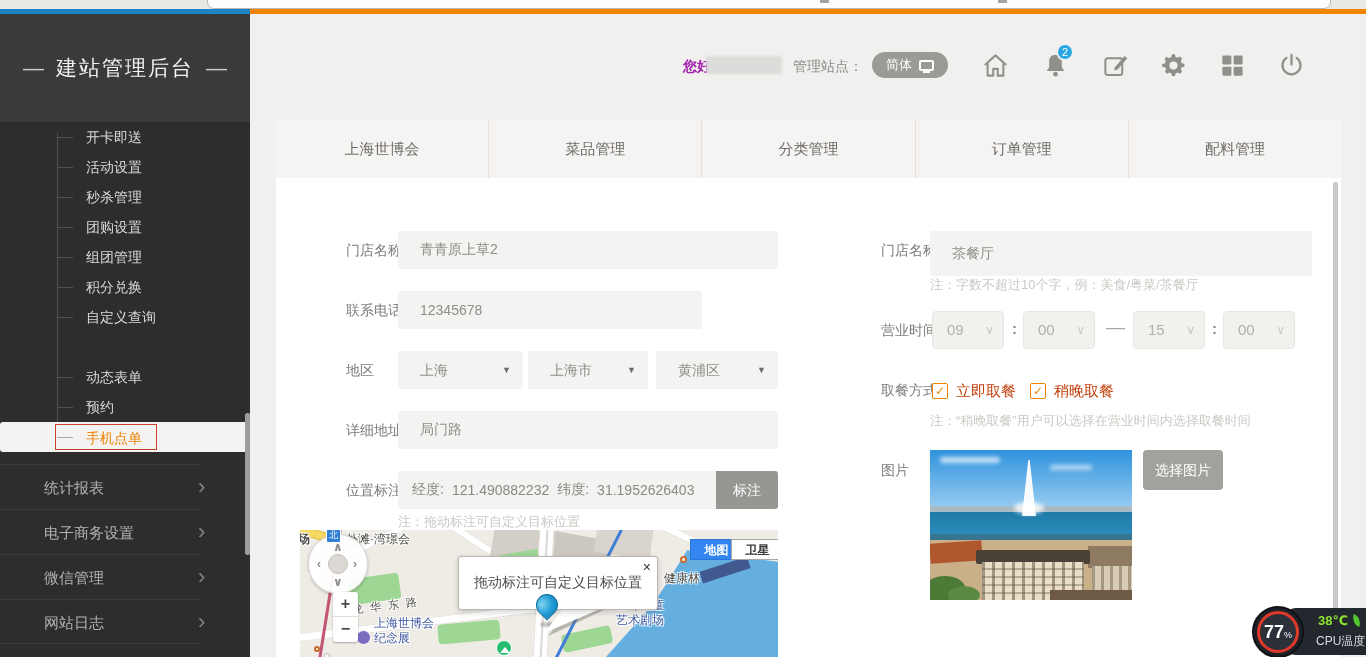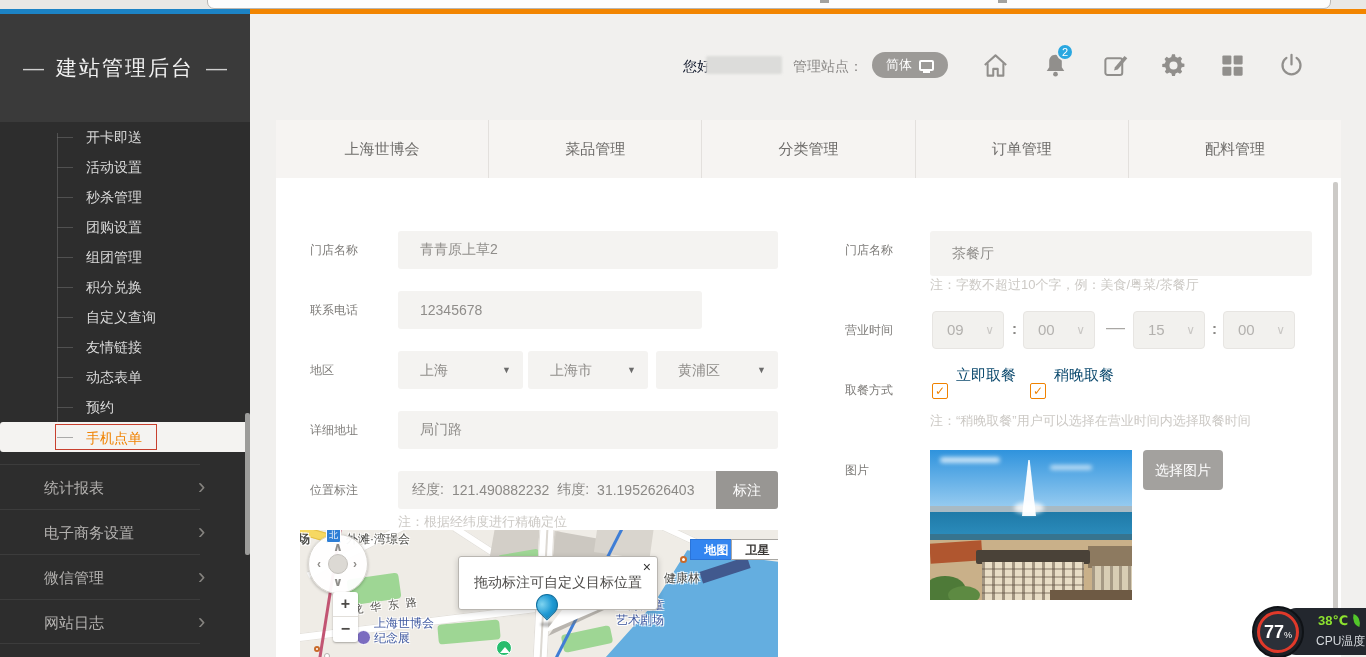--- a/index.html
+++ b/index.html
@@ -25,51 +25,51 @@
   .sb-item .lbl { position:absolute; left:86px; top:0; }
   .sb-item.sel .lbl { color:#f08200; border:1px solid #c8402e; padding:0 14px 0 30px; margin-left:-31px; height:26px; line-height:26px; top:2px; }
   .sb-scroll { left:245px; top:399px; width:5px; height:142px; background:#9c9c9a; border-radius:2px; }
   .sb-sections { left:0; top:450px; width:200px; }
   .sb-sec { position:relative; height:45px; border-top:1px solid #3c3c3c; cursor:pointer; }
   .sb-sec .slbl { position:absolute; left:44px; top:0; line-height:45px; font-size:15px; color:#b3b1af; }
   .sb-sec .chev { position:absolute; left:198px; top:0; line-height:43px; font-size:22px; color:#85837f; }
   .sb-sec:last-child { border-bottom:1px solid #3c3c3c; }
 
   
-  .greet { left:683px; top:58px; font-size:14px; color:#0f172a; }
+  .greet { left:683px; top:58px; font-size:14px; color:#a21caf;font-weight:bold; }
   .blob { left:706px; top:56px; width:76px; height:18px; background:#dcdcda; border-radius:2px; filter:blur(1px); }
   .site-label { left:793px; top:58px; font-size:14px; color:#8b8987; }
   .pill { left:872px; top:52px; width:76px; height:26px; background:#9c9a97; border-radius:13px; display:flex; align-items:center; justify-content:center; gap:7px; color:#fff; font-size:13px; cursor:pointer; }
   .mon { position:relative; width:15px; height:11px; border:2px solid #fff; border-radius:2px; }
   .mon::after { content:""; position:absolute; left:2px; bottom:-4px; width:7px; height:2px; background:#fff; }
   .hicon { top:52px; width:27px; height:27px; color:#918f8c; cursor:pointer; }
   .hicon svg { width:100%; height:100%; }
   .badge { left:1056px; top:43px; width:18px; height:18px; border-radius:50%; background:#2aa7e0; border:2px solid #f1f0ee; color:#fff; font-size:11px; text-align:center; line-height:14px; z-index:5; }
 
   
   .tabbar { left:276px; top:120px; width:1065px; height:58px; background:#f6f4f2; display:flex; }
   .tab { flex:1; text-align:center; line-height:58px; font-size:15px; color:#6e6c6a; border-left:1px solid #e3e0dd; cursor:pointer; }
   .tab:first-child { border-left:none; }
   .panel { left:276px; top:178px; width:1065px; height:479px; background:#fff; }
   .v-scroll { left:1333px; top:182px; width:5px; height:471px; background:#cccac7; border-radius:2px; }
 
   
-  .f-label { font-size:12px; color:#7e7c79; }
+  .f-label { font-size:14px; color:#7e7c79;margin-left:36px; }
   .f-input { background:#f4f3f1; border:none; border-radius:3px; font-size:14px; color:#8f8d8a; padding-left:22px; font-family:inherit; outline:none; }
   .sel { background:#f4f3f1; border-radius:3px; font-size:14px; color:#8f8d8a; line-height:38px; padding-left:22px; cursor:pointer; }
   .sel .arr { position:absolute; right:12px; top:0; font-size:9px; color:#6b6b6b; }
   .loc-box { left:398px; top:471px; width:318px; height:38px; background:#f4f3f1; border-radius:3px 0 0 3px; display:flex; align-items:center; gap:8px; padding-left:14px; font-size:14px; color:#8b8986; }
   .mark-btn { left:716px; top:471px; width:62px; height:38px; background:#989693; color:#fff; font-size:14px; text-align:center; line-height:38px; border-radius:0 3px 3px 0; cursor:pointer; }
   .note { font-size:13px; color:#ccc9c5; }
   .t-sel { top:311px; width:72px; height:38px; background:#f2f1ee; border:1px solid #e7e5e2; border-radius:4px; font-size:15px; color:#b3b1ae; line-height:36px; padding-left:14px; cursor:pointer; }
   .t-sel .arr { position:absolute; right:9px; top:0; font-size:12px; color:#c9c7c4; }
   .t-colon { top:320px; font-size:15px; font-weight:bold; color:#8b8986; }
   .t-dash { top:316px; font-size:19px; color:#a9a7a4; }
   .cb { top:383px; width:16px; height:16px; border:1px solid #f08200; border-radius:2px; background:#fff; text-align:center; line-height:14px; font-size:12px; color:#f08200; cursor:pointer; }
-  .cb-lbl { top:366px; font-size:15px; color:#0c4a6e; cursor:pointer; }
+  .cb-lbl { top:382px; font-size:15px; color:#c2410c; cursor:pointer; }
   .pick-btn { left:1143px; top:450px; width:80px; height:40px; background:#a3a19e; border-radius:4px; color:#fff; font-size:14px; text-align:center; line-height:40px; cursor:pointer; }
 
   
   .photo { left:930px; top:450px; width:202px; height:150px; overflow:hidden; background:#c9b089; }
   .ph { position:absolute; }
 
   
   .map { left:300px; top:530px; width:478px; height:127px; overflow:hidden; background:#efece6; }
   .m { position:absolute; }
   .road { background:#fff; border-top:1px solid #e5e2dc; border-bottom:1px solid #e5e2dc; }
@@ -145,24 +145,20 @@
       <span class="lbl">组团管理</span>
     </div>
   <div class="abs sb-item" style="top:258px">
       <span class="tick"></span>
       <span class="lbl">积分兑换</span>
     </div>
   <div class="abs sb-item" style="top:288px">
       <span class="tick"></span>
       <span class="lbl">自定义查询</span>
     </div>
-  <div class="abs sb-item" style="top:318px">
-      <span class="tick"></span>
-      <span class="lbl">友情链接</span>
-    </div>
   <div class="abs sb-item" style="top:348px">
       <span class="tick"></span>
       <span class="lbl">动态表单</span>
     </div>
   <div class="abs sb-item" style="top:378px">
       <span class="tick"></span>
       <span class="lbl">预约</span>
     </div>
   <div class="abs sb-item sel" style="top:408px">
       <span class="tick"></span>
@@ -263,21 +259,21 @@
 <input class="abs f-input" style="left: 398px; top: 411px; width: 380px; height: 38px;" value="局门路">
 
 <span class="abs f-label" style="left:310px;top:482px">位置标注</span>
 <div class="abs loc-box">
   <span>经度:</span>
   <span>121.490882232</span>
   <span>纬度:</span>
   <span>31.1952626403</span>
 </div>
 <div class="abs mark-btn">标注</div>
-<span class="abs note" style="left:398px;top:513px">注：根据经纬度进行精确定位</span>
+<span class="abs note" style="left:398px;top:513px">注：拖动标注可自定义目标位置</span>
 
 <span class="abs f-label" style="left:845px;top:242px">门店名称</span>
 <input class="abs f-input" style="left: 930px; top: 231px; width: 382px; height: 45px;" value="茶餐厅">
 <span class="abs note" style="left:930px;top:276px">注：字数不超过10个字，例：美食/粤菜/茶餐厅</span>
 
 <span class="abs f-label" style="left:845px;top:322px">营业时间</span>
 <div class="abs t-sel" style="left:932px"><span>09</span><span class="arr">∨</span></div>
 <span class="abs t-colon" style="left:1012px">:</span>
 <div class="abs t-sel" style="left:1023px"><span>00</span><span class="arr">∨</span></div>
 <span class="abs t-dash" style="left:1106px">—</span>

